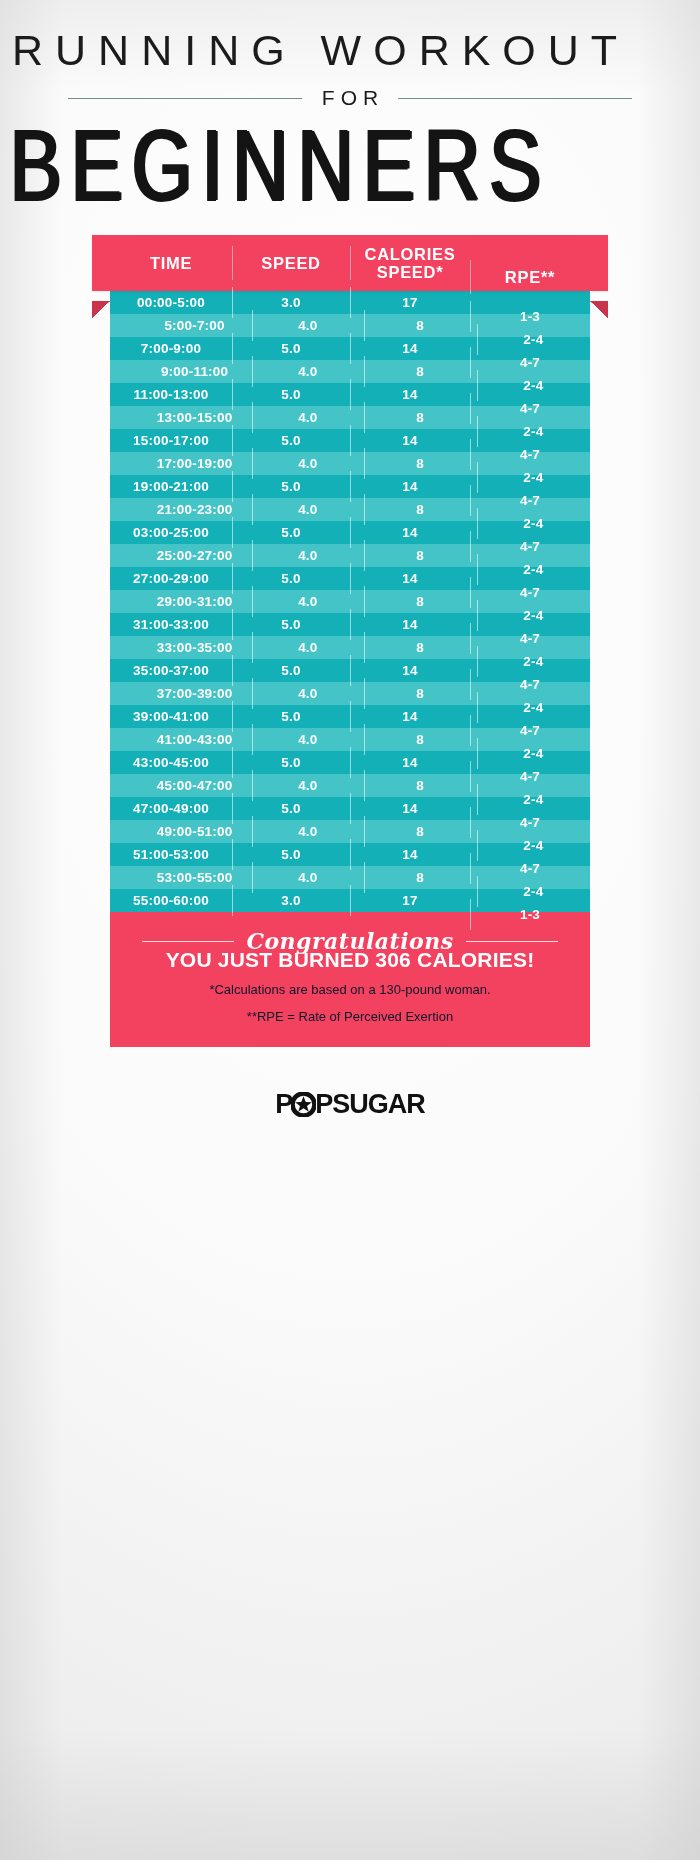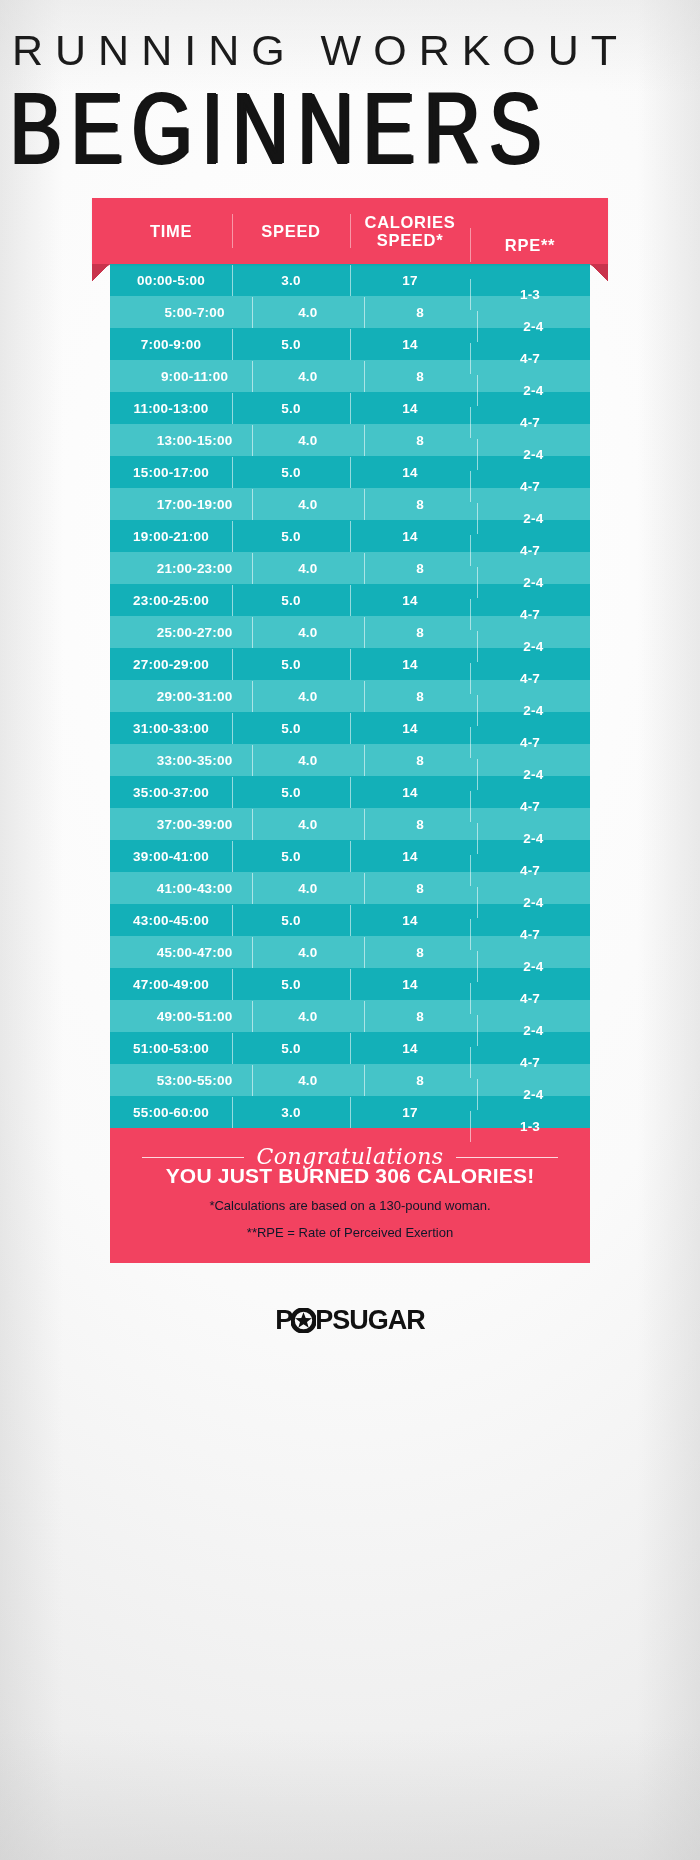--- a/index.html
+++ b/index.html
@@ -104,21 +104,21 @@
 
   
   .ribbon-wrap {
     position: relative;
     width: 516px;
     margin-left: -18px;
   }
   .ribbon {
     position: relative;
     background: #f24260;
-    height: 66px;
+    height: 56px;
     display: flex;
     align-items: flex-start;
     box-shadow: 0 1px 2px rgba(0,0,0,.08);
   }
   .ribbon-tail-left, .ribbon-tail-right {
     position: absolute;
     top: 66px;
     width: 18px;
     height: 17px;
   }
@@ -164,21 +164,21 @@
   .c-cal   { width: 120px; }
   .c-rpe   { width: 120px; margin-top: 28px; }
 
   
   .tbody {
     width: 480px;
     margin: 0 auto;
   }
   .row {
     display: flex;
-    height: 32px;
+    height: 23px;
     align-items: center;
   }
   .row.dark  { background: #13b0b8; }
   .row.light { background: #45c4c8; padding-left: 27px; }
   .cell {
     color: #ffffff;
     font-size: 13.5px;
     font-weight: bold;
     text-align: center;
     position: relative;
@@ -203,20 +203,21 @@
     padding: 18px 0 20px;
     text-align: center;
     box-sizing: border-box;
   }
   .congrats-row {
     display: flex;
     align-items: center;
     justify-content: center;
     gap: 12px;
     padding: 0 32px;
+    font-weight: bold;
   }
   .congrats-rule {
     flex: 1 1 auto;
     height: 1px;
     background: rgba(255,255,255,.8);
   }
   .congrats {
     font-family: "DejaVu Serif", serif;
     font-style: italic;
     font-size: 22px;
@@ -266,20 +267,25 @@
   }
   .logo .star-o svg { display: block; }
 </style>
 </head>
 <body>
 
 <div class="poster">
 
   <div class="title-block">
     <div class="title-line1">RUNNING WORKOUT</div>
+    <div class="for-row">
+      <span class="for-rule"></span>
+      <span class="for-word">FOR</span>
+      <span class="for-rule"></span>
+    </div>
     <div class="title-line2">BEGINNERS</div>
   </div>
 
   <div class="card">
 
     <div class="ribbon-wrap">
       <div class="ribbon">
         <div class="hrow">
           <div class="hcell c-time">TIME</div>
           <div class="hcell c-speed">SPEED</div>
@@ -346,21 +352,21 @@
           <div class="cell c-cal">14</div>
           <div class="cell c-rpe">4-7</div>
         </div>
         <div class="row light">
           <div class="cell c-time">21:00-23:00</div>
           <div class="cell c-speed">4.0</div>
           <div class="cell c-cal">8</div>
           <div class="cell c-rpe">2-4</div>
         </div>
         <div class="row dark">
-          <div class="cell c-time">23:00-25:00</div>
+          <div class="cell c-time">03:00-25:00</div>
           <div class="cell c-speed">5.0</div>
           <div class="cell c-cal">14</div>
           <div class="cell c-rpe">4-7</div>
         </div>
         <div class="row light">
           <div class="cell c-time">25:00-27:00</div>
           <div class="cell c-speed">4.0</div>
           <div class="cell c-cal">8</div>
           <div class="cell c-rpe">2-4</div>
         </div>

